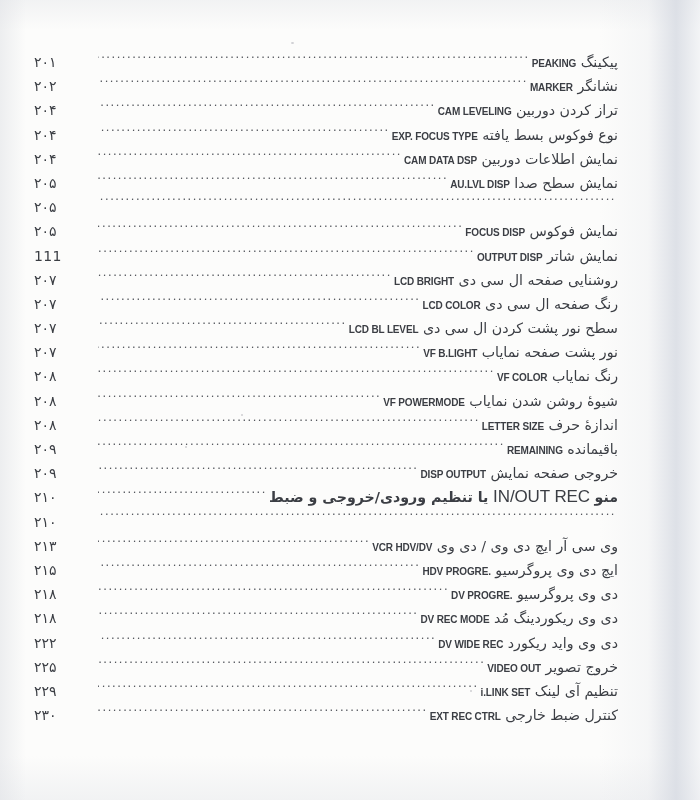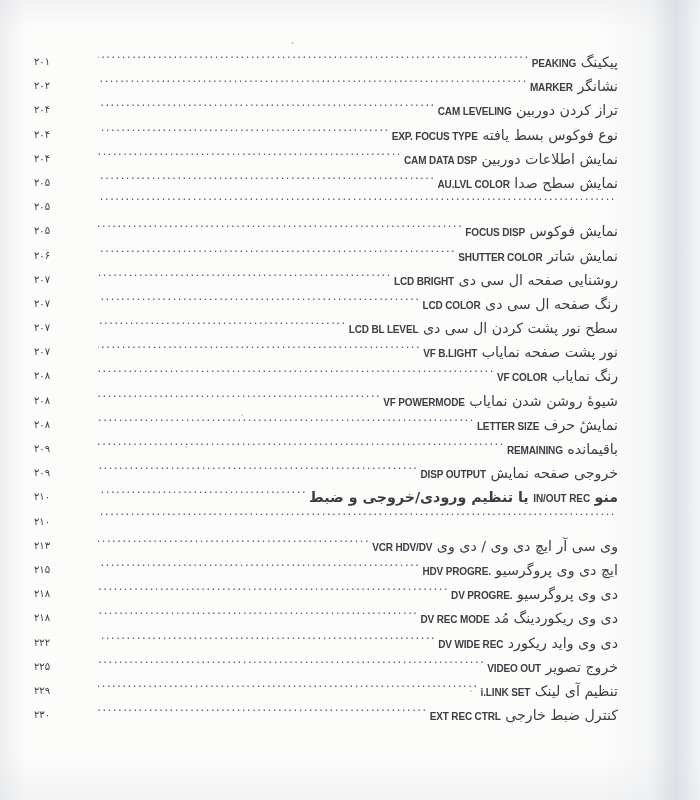--- a/index.html
+++ b/index.html
@@ -76,22 +76,22 @@
     direction: ltr;
     unicode-bidi: isolate;
     font-family: "Liberation Sans", "DejaVu Sans", sans-serif;
     font-size: 10px;
     font-weight: 700;
     letter-spacing: -0.15px;
   }
 
   
   .toc-row.section .row-title .en {
-    font-size: 10px;
-    font-weight: 700;
+    font-size: 17px;
+    font-weight: 400;
     letter-spacing: -0.1px;
   }
   .toc-row.section .row-title .fa {
     font-weight: 600;
     text-align: center;
   }
 
   
   .leader {
     flex: 1 1 auto;
@@ -115,21 +115,21 @@
 
   
   .page-num {
     position: absolute;
     left: 34px;
     top: 0;
     width: 56px;
     text-align: left;
     direction: rtl;
     unicode-bidi: isolate;
-    font-size: 10px;
+    font-size: 14px;
     color: #3b3e44;
     line-height: 24.2px;
     letter-spacing: 0.4px;
   }
 
   
   .speck {
     position: absolute;
     background: rgba(150,154,162,0.45);
     border-radius: 50%;
@@ -161,37 +161,37 @@
         <span class="row-title"><span class="fa">نوع فوکوس بسط یافته</span> <span class="en">EXP. FOCUS TYPE</span></span>
         <span class="leader"></span>
         <span class="page-num">۲۰۴</span>
       </div>
       <div class="toc-row">
         <span class="row-title"><span class="fa">نمایش اطلاعات دوربین</span> <span class="en">CAM DATA DSP</span></span>
         <span class="leader"></span>
         <span class="page-num">۲۰۴</span>
       </div>
       <div class="toc-row">
-        <span class="row-title"><span class="fa">نمایش سطح صدا</span> <span class="en">AU.LVL COLOR</span></span>
+        <span class="row-title"><span class="fa">نمایش سطح صدا</span> <span class="en">AU.LVL DISP</span></span>
         <span class="leader"></span>
         <span class="page-num">۲۰۵</span>
       </div>
       <div class="toc-row">
         <span class="leader"></span>
         <span class="page-num">۲۰۵</span>
       </div>
       <div class="toc-row">
         <span class="row-title"><span class="fa">نمایش فوکوس</span> <span class="en">FOCUS DISP</span></span>
         <span class="leader"></span>
         <span class="page-num">۲۰۵</span>
       </div>
       <div class="toc-row">
-        <span class="row-title"><span class="fa">نمایش شاتر</span> <span class="en">SHUTTER COLOR</span></span>
-        <span class="leader"></span>
-        <span class="page-num">۲۰۶</span>
+        <span class="row-title"><span class="fa">نمایش شاتر</span> <span class="en">OUTPUT DISP</span></span>
+        <span class="leader"></span>
+        <span class="page-num">111</span>
       </div>
       <div class="toc-row">
         <span class="row-title"><span class="fa">روشنایی صفحه ال سی دی</span> <span class="en">LCD BRIGHT</span></span>
         <span class="leader"></span>
         <span class="page-num">۲۰۷</span>
       </div>
       <div class="toc-row">
         <span class="row-title"><span class="fa">رنگ صفحه ال سی دی</span> <span class="en">LCD COLOR</span></span>
         <span class="leader"></span>
         <span class="page-num">۲۰۷</span>
@@ -210,21 +210,21 @@
         <span class="row-title"><span class="fa">رنگ نمایاب</span> <span class="en">VF COLOR</span></span>
         <span class="leader"></span>
         <span class="page-num">۲۰۸</span>
       </div>
       <div class="toc-row">
         <span class="row-title"><span class="fa">شیوهٔ روشن شدن نمایاب</span> <span class="en">VF POWERMODE</span></span>
         <span class="leader"></span>
         <span class="page-num">۲۰۸</span>
       </div>
       <div class="toc-row">
-        <span class="row-title"><span class="fa">نمایشٔ حرف</span> <span class="en">LETTER SIZE</span></span>
+        <span class="row-title"><span class="fa">اندازهٔ حرف</span> <span class="en">LETTER SIZE</span></span>
         <span class="leader"></span>
         <span class="page-num">۲۰۸</span>
       </div>
       <div class="toc-row">
         <span class="row-title"><span class="fa">باقیمانده</span> <span class="en">REMAINING</span></span>
         <span class="leader"></span>
         <span class="page-num">۲۰۹</span>
       </div>
       <div class="toc-row">
         <span class="row-title"><span class="fa">خروجی صفحه نمایش</span> <span class="en">DISP OUTPUT</span></span>

